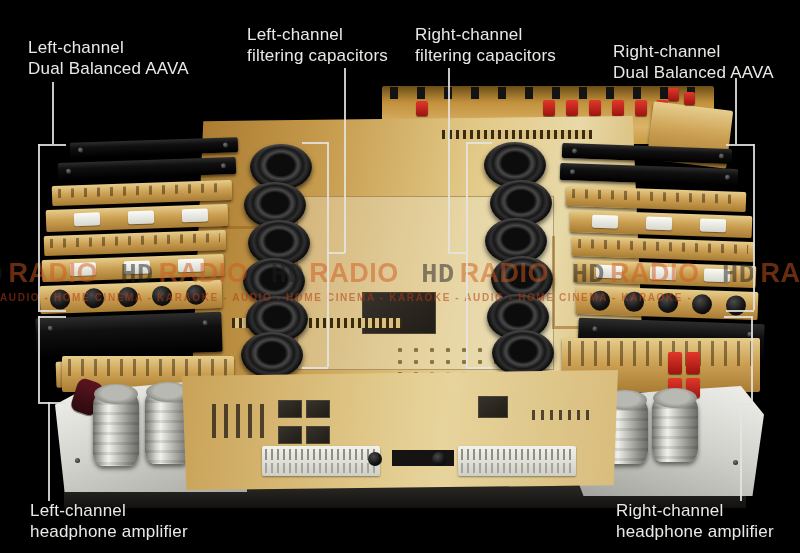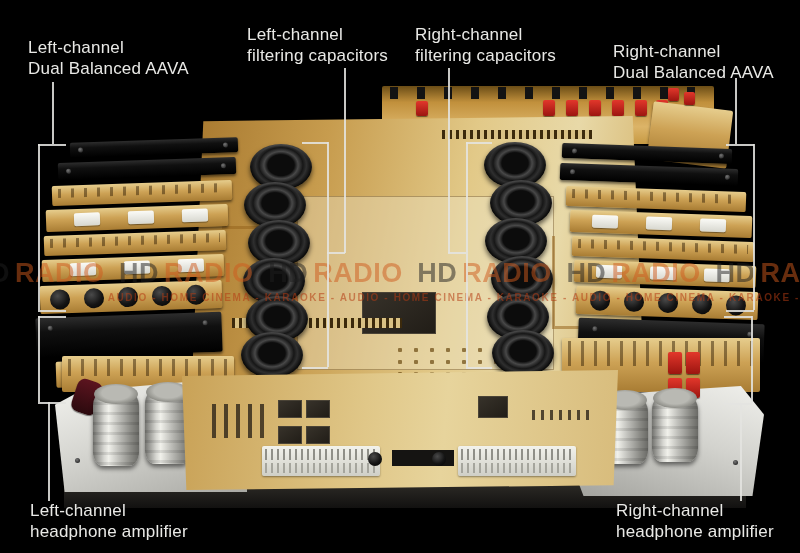--- a/index.html
+++ b/index.html
@@ -46,23 +46,23 @@
     box-shadow:0 1px 2px rgba(0,0,0,.4);}
   .conn::before{content:"";position:absolute;left:3px;right:3px;top:3px;bottom:55%;
     background:repeating-linear-gradient(90deg,#8f8f88 0 2px, rgba(0,0,0,0) 2px 6px);}
   .conn::after{content:"";position:absolute;left:3px;right:3px;bottom:3px;height:35%;
     background:repeating-linear-gradient(90deg,#a5a59d 0 2px, rgba(0,0,0,0) 2px 6px);}
   .redcap{position:absolute;background:linear-gradient(180deg,#e2372b,#9c1510);border-radius:2px;box-shadow:0 1px 1px rgba(0,0,0,.5);}
   .screw{position:absolute;width:5px;height:5px;border-radius:50%;background:radial-gradient(circle at 40% 35%,#777,#111);}
   
   .wm-row{position:absolute;left:-30px;top:258px;width:880px;display:flex;justify-content:space-between;
     font-weight:700;font-size:27px;letter-spacing:.5px;opacity:.5;pointer-events:none;}
-  .wm-unit span.hd{color:#1f1f1f;}
+  .wm-unit span.hd{color:#1f1f1f;font-family:Liberation Mono, monospace;}
   .wm-unit span.radio{color:#cf5a1d;margin-left:5px;}
-  .wm-tag{position:absolute;left:0;top:292px;width:800px;overflow:hidden;white-space:nowrap;text-align:right;
+  .wm-tag{position:absolute;left:0;top:292px;width:800px;overflow:hidden;white-space:nowrap;text-align:left;
     font-weight:700;font-size:10px;letter-spacing:1.6px;color:#b53c14;opacity:.55;pointer-events:none;}
 </style>
 </head>
 <body>
 
 <div class="stage">
 
   <div class="bar gold abs" style="left:382px;top:86px;width:332px;height:58px;background:linear-gradient(180deg,#6b4d16 0,#c1903c 28%,#dcb468 70%,#c79a44 100%);">
     <div class="abs" style="left:8px;top:1px;width:315px;height:12px;background:repeating-linear-gradient(90deg,#131313 0 8px, rgba(0,0,0,0) 8px 27px);"></div>
   </div>

